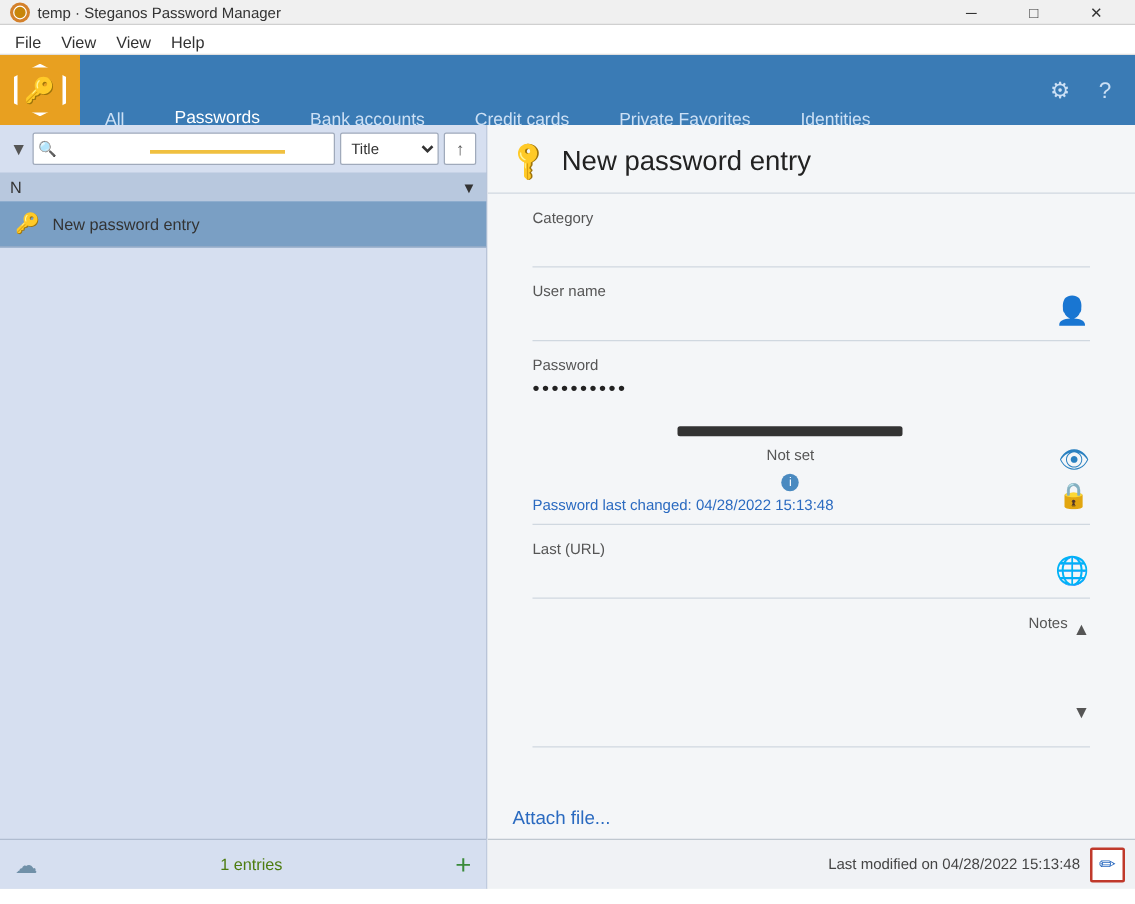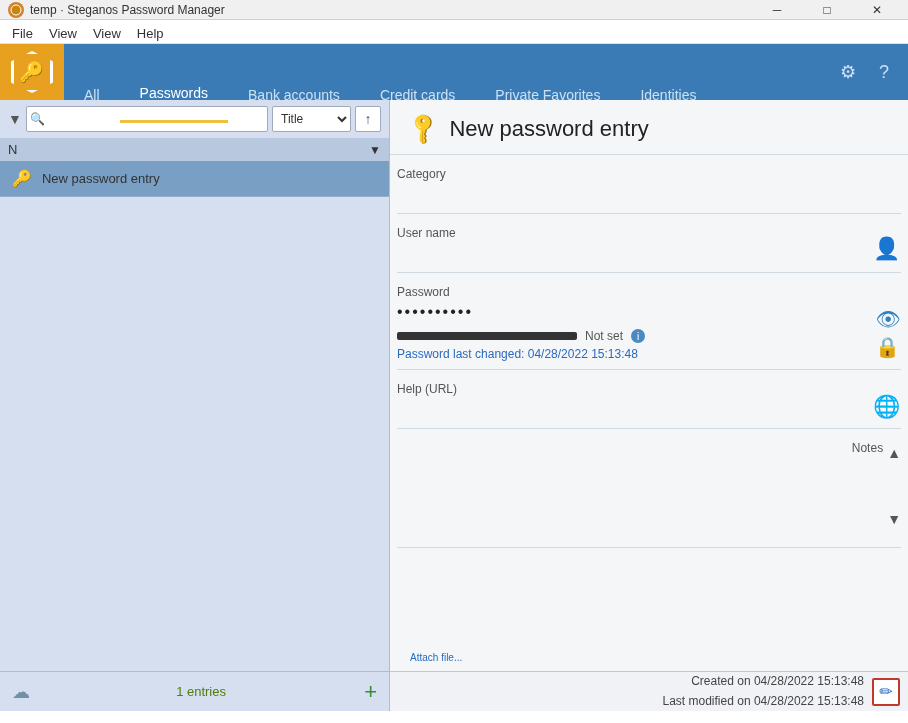--- a/index.html
+++ b/index.html
@@ -203,40 +203,40 @@
       display: flex; align-items: center;
       padding: 16px 20px 12px;
       border-bottom: 1px solid #d0d8e0;
     }
     .detail-key-icon { font-size: 22px; color: #c8860a; margin-right: 12px; transform: rotate(-45deg); }
     .detail-title { font-size: 22px; font-weight: 400; color: #222; }
 
     .detail-body {
       flex: 1;
       overflow-y: auto;
-      padding: 0 7px;
+      padding: 0 36px;
     }
     .field-row {
       border-bottom: 1px solid #d0d8e0;
       padding: 12px 0 8px;
     }
     .field-label { font-size: 12px; color: #555; margin-bottom: 4px; }
     .field-value { font-size: 13px; color: #222; min-height: 20px; }
     .field-row-with-icon {
       display: flex; align-items: flex-end;
       border-bottom: 1px solid #d0d8e0;
       padding: 12px 0 8px;
     }
     .field-row-with-icon .field-content { flex: 1; }
     .field-icon { font-size: 22px; color: #c8860a; margin-left: 8px; margin-bottom: 2px; cursor: pointer; }
 
     
     .password-dots { font-size: 16px; letter-spacing: 2px; color: #222; }
     .password-strength-row {
-      display: flex; align-items: center; gap: 8px; margin-top: 8px;
+      display: flex; align-items: center; gap: 8px; margin-top: 20px; flex-direction: column;
     }
     .strength-bar {
       width: 180px; height: 8px;
       background: #333;
       border-radius: 2px;
     }
     .strength-label { font-size: 12px; color: #555; }
     .info-icon {
       width: 14px; height: 14px;
       border-radius: 50%;
@@ -257,21 +257,21 @@
     }
     .scroll-side {
       display: flex; flex-direction: column; justify-content: space-between;
       padding: 4px 0;
     }
     .scroll-arrow { color: #555; font-size: 14px; cursor: pointer; }
 
     
     .attach-link {
       color: #2a6ac0;
-      font-size: 10px;
+      font-size: 15px;
       text-decoration: none;
       cursor: pointer;
       padding: 8px 20px;
       display: block;
     }
 
     
     .status-bar {
       display: flex;
       align-items: center;
@@ -411,21 +411,21 @@
           <div class="password-changed">Password last changed: 04/28/2022 15:13:48</div>
         </div>
         <div style="display:flex; flex-direction:column; align-items:center; gap:4px; margin-left:8px; margin-bottom:2px;">
           <span class="eye-icon">👁</span>
           <span class="lock-icon">🔒</span>
         </div>
       </div>
 
       <div class="field-row-with-icon">
         <div class="field-content">
-          <div class="field-label">Help (URL)</div>
+          <div class="field-label">Last (URL)</div>
           <div class="field-value"></div>
         </div>
         <span class="globe-icon">🌐</span>
       </div>
 
       <div class="field-row" style="display:flex; align-items:flex-start;text-align:right;">
         <div style="flex:1;">
           <div class="field-label">Notes</div>
           <div class="notes-area field-value"></div>
         </div>
@@ -434,20 +434,19 @@
           <span class="scroll-arrow">▼</span>
         </div>
       </div>
 
     </div>
 
     <a class="attach-link">Attach file...</a>
 
     <div class="status-bar">
       <div class="status-text">
-        <div>Created on 04/28/2022 15:13:48</div>
         <div>Last modified on 04/28/2022 15:13:48</div>
       </div>
       <div class="edit-btn">✏</div>
     </div>
   </div>
 
 </div>
 
 </body></html>

